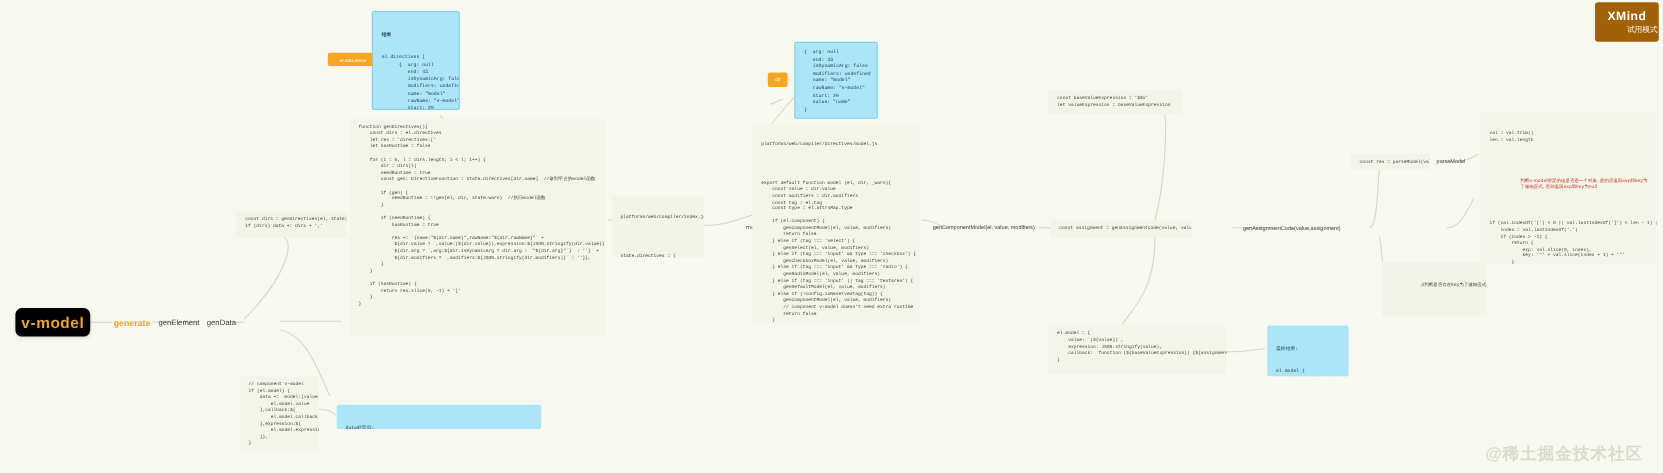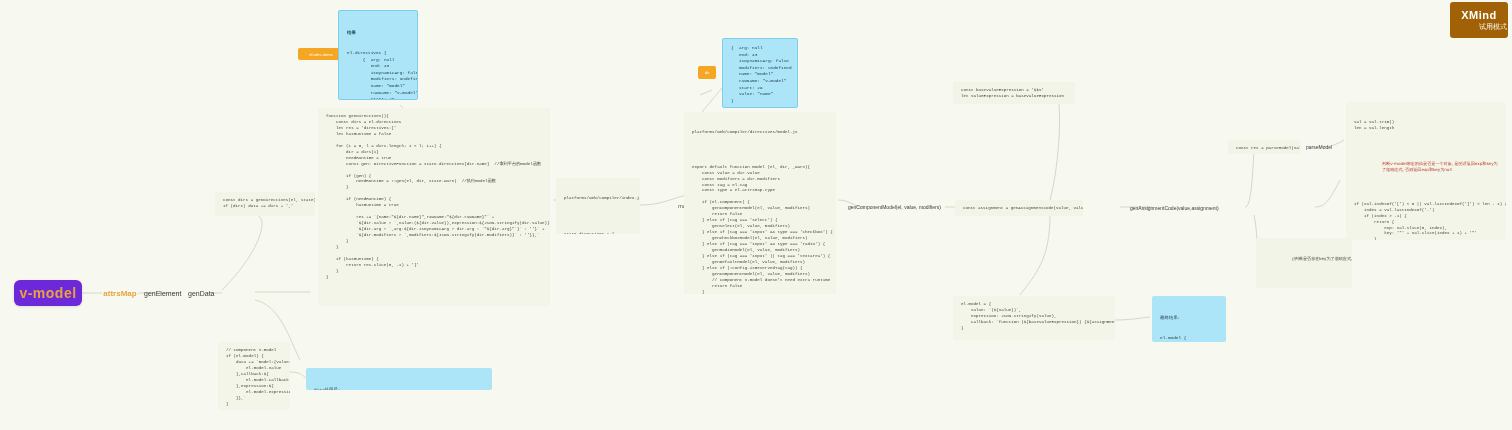--- a/index.html
+++ b/index.html
@@ -10,21 +10,21 @@
     position:relative;overflow:hidden;
     -webkit-font-smoothing:antialiased;
   }
   .canvas{position:absolute;inset:0;}
 
   
   .node{position:absolute;box-sizing:border-box;}
 
   
   .root{
-    background:#6d28d9;
+    background:#000000;
     border-radius:6px;
     color:#e8a33d;
     font-size:14px;
     font-weight:bold;
     letter-spacing:.5px;
     display:flex;align-items:center;justify-content:center;
     box-shadow:0 1px 3px rgba(0,0,0,.10);
   }
   
   .lvl1{
@@ -136,21 +136,21 @@
       <path d="M1254,215 C1258,235 1256,245 1258,250"></path>
       <path d="M290,372 C300,372 302,375 306,378"></path>
     </g>
   </svg>
 
   <div class="node root" style="left:14px;top:280px;width:68px;height:26px;">
     <span>v-model</span>
   </div>
 
   <div class="node lvl1" style="left:100px;top:286px;width:40px;height:14px;">
-    <span>attrsMap</span>
+    <span>generate</span>
   </div>
 
   <div class="node topic" style="left:144px;top:287px;width:40px;height:12px;">
     <span>genElement</span>
   </div>
 
   <div class="node topic" style="left:188px;top:287px;width:34px;height:12px;">
     <span>genData</span>
   </div>
 
@@ -334,19 +334,20 @@
     },expression:${
         el.model.expression
     }},`
 }</div>
 
   <div class="node blue" style="left:306px;top:368px;width:186px;height:22px;">
     <div>data处理后:</div>
     
   </div>
 
+  <div class="watermark">@稀土掘金技术社区</div>
 
   <div class="xmind">
     <div class="t1">XMind</div>
     <div class="t2 cn">试用模式</div>
   </div>
 
 </div>
 
 </body></html>

